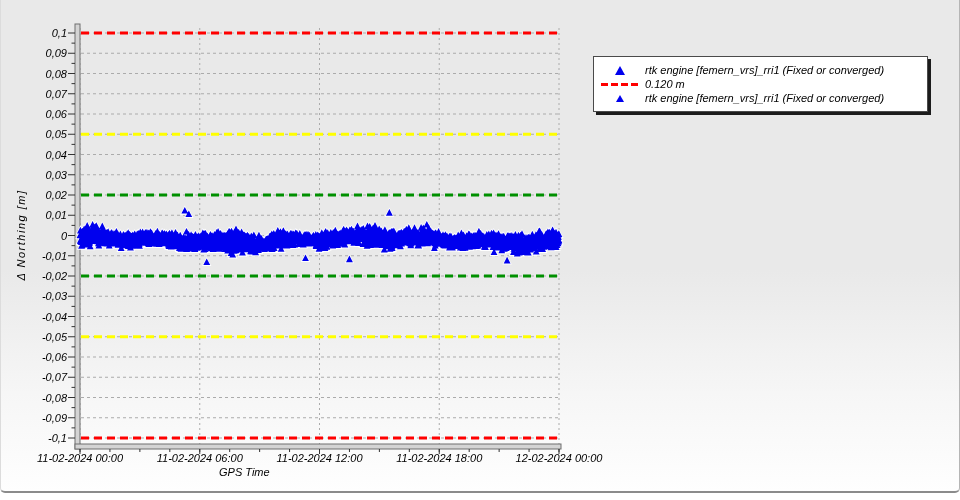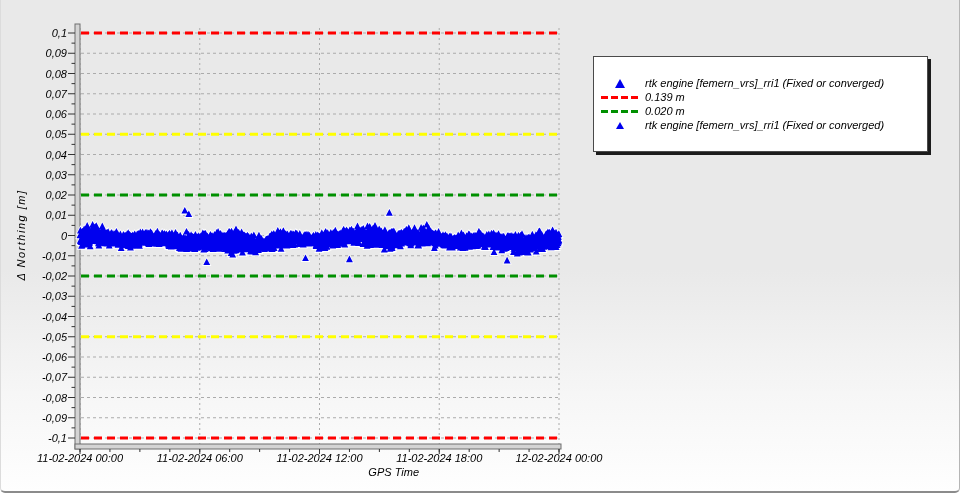--- a/index.html
+++ b/index.html
@@ -5,23 +5,23 @@
   html,body{margin:0;padding:0;background:#ffffff;width:960px;height:500px;overflow:hidden;
     font-family:"Liberation Sans", sans-serif;}
   .window{position:relative;width:958px;height:491px;
     background:linear-gradient(to bottom,#e9e9e9 0%,#e9e9e9 55%,#f6f6f6 80%,#fefefe 100%);
     border-right:1px solid #b5b5b5;border-bottom:2px solid #8b8b8b;border-left:1px solid #dcdcdc;
     border-radius:0 0 5px 5px;font-style:italic;}
   svg#plot{position:absolute;left:0;top:0;}
   svg text{font-family:"Liberation Sans", sans-serif;font-size:11px;fill:#000;}
   .ylabel{position:absolute;left:-78px;top:227px;width:200px;height:16px;text-align:center;
     font-size:11px;letter-spacing:1.5px;transform:rotate(-90deg);color:#000;}
-  .xlabel{position:absolute;left:218px;top:466px;width:200px;text-align:right;font-size:11px;color:#000;}
+  .xlabel{position:absolute;left:218px;top:466px;width:200px;text-align:left;font-size:11px;color:#000;}
   .legend{position:absolute;left:592px;top:56px;width:333px;background:#ffffff;
-    border:1px solid #4a4a4a;box-shadow:3px 3px 0 #1c1c1c;padding:19px 0;}
+    border:1px solid #4a4a4a;box-shadow:3px 3px 0 #1c1c1c;padding:6px 0;}
   .legend-row{display:flex;align-items:center;height:14px;padding:0 6px;}
   .legend-sym{width:40px;display:flex;justify-content:center;align-items:center;flex:0 0 40px;}
   .legend-label{margin-left:5px;font-size:11px;color:#000;white-space:nowrap;}
   .sym-dashes{width:38px;height:3px;}
   .sym-tri-large{width:0;height:0;border-left:5px solid transparent;border-right:5px solid transparent;}
   .sym-tri-small{width:0;height:0;border-left:4px solid transparent;border-right:4px solid transparent;}
 </style>
 </head>
 <body>
 
@@ -159,27 +159,21 @@
       <div class="legend-row">
         <span class="legend-sym">
           <span class="sym-tri-large" style="border-bottom: 9px solid rgb(0, 0, 238);"></span>
         </span>
         <span class="legend-label">rtk engine [femern_vrs]_rri1 (Fixed or converged)</span>
       </div>
       <div class="legend-row">
         <span class="legend-sym">
           <span class="sym-dashes" style="background: repeating-linear-gradient(90deg, rgb(255, 0, 0) 0px, rgb(255, 0, 0) 7px, transparent 7px, transparent 10px);"></span>
         </span>
-        <span class="legend-label">0.139 m</span>
-      </div>
-      <div class="legend-row">
-        <span class="legend-sym">
-          <span class="sym-dashes" style="background: repeating-linear-gradient(90deg, rgb(0, 144, 0) 0px, rgb(0, 144, 0) 7px, transparent 7px, transparent 10px);"></span>
-        </span>
-        <span class="legend-label">0.020 m</span>
+        <span class="legend-label">0.120 m</span>
       </div>
       <div class="legend-row">
         <span class="legend-sym">
           <span class="sym-tri-small" style="border-bottom: 7px solid rgb(0, 0, 238);"></span>
         </span>
         <span class="legend-label">rtk engine [femern_vrs]_rri1 (Fixed or converged)</span>
       </div>
     </div>
 </div>
 

